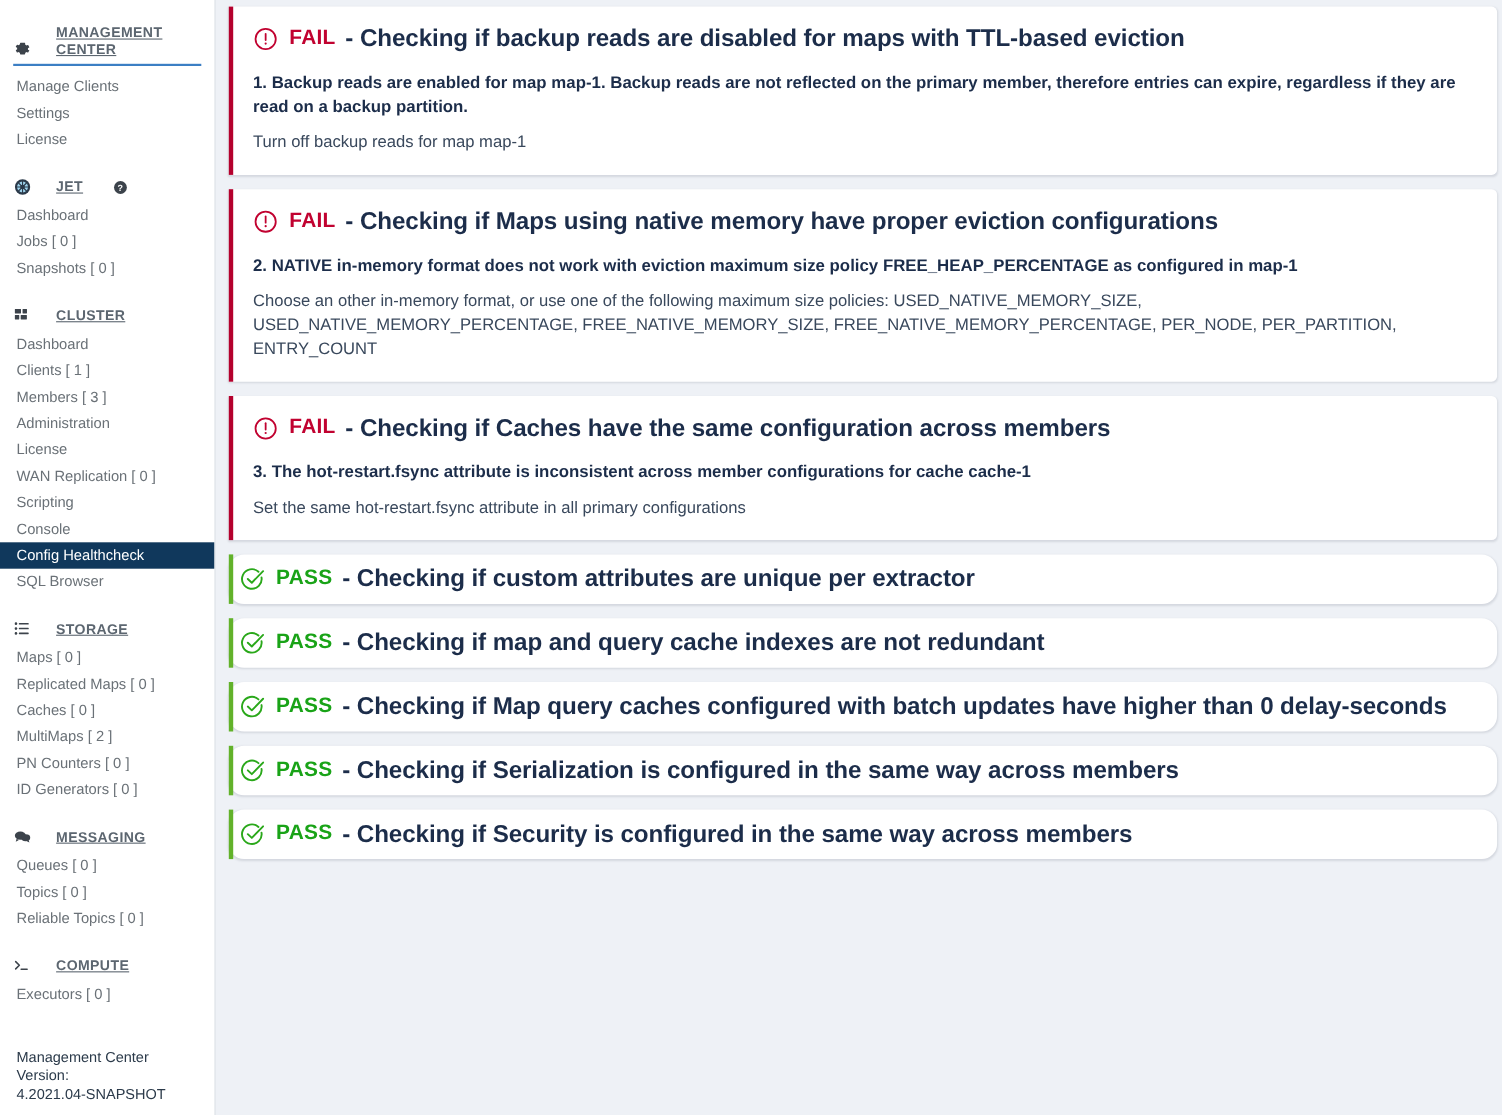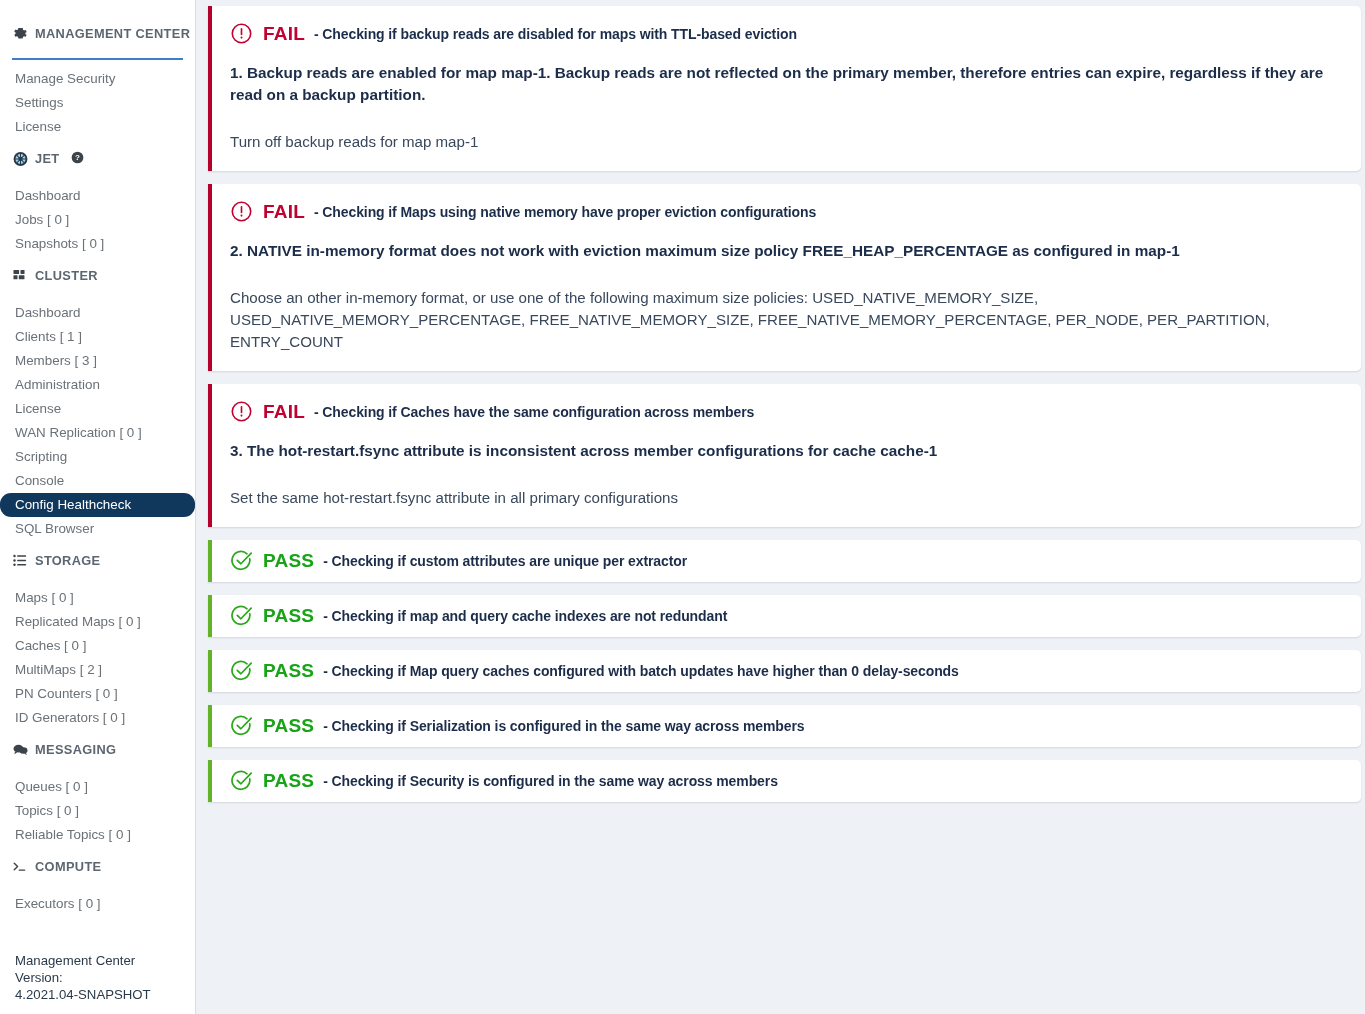--- a/index.html
+++ b/index.html
@@ -19,50 +19,50 @@
     height: 1014px;
     background: #ffffff;
     border-right: 1px solid #d7dde3;
     padding: 0;
     position: relative;
     overflow: hidden;
   }
   .side-section { margin-top: 0; }
   .side-head {
     display: flex;
-    align-items: flex-start;
-    gap: 7px;
+    align-items: flex-end;
+    gap: 23px;
     padding: 0 0 0 13px;
     height: 26px;
     font-size: 12.8px;
     font-weight: bold;
     letter-spacing: 0.35px;
     color: #5c6670;
     text-transform: uppercase;
+    text-decoration: underline;
   }
   .side-head .ico { display: inline-flex; align-items: center; justify-content: center; width: 15px; height: 15px; color: #3c434b; }
   .side-head-underline {
     height: 2px;
     background: #3c7fc4;
     margin: 6px 12px 0 12px;
   }
   .side-items { padding-top: 7px; }
   .side-item {
     display: block;
     font-size: 13.4px;
     color: #6a7177;
     line-height: 24px;
     padding: 0 8px 0 15px;
     white-space: nowrap;
     cursor: pointer;
   }
   .side-item.active {
     background: #10385c;
     color: #ffffff;
-    border-radius: 11px;
   }
   .side-gap { height: 12px; }
   .side-version {
     padding: 0 10px 0 15px;
     font-size: 13.2px;
     color: #2b3a4a;
     line-height: 17px;
     margin-top: 24px;
   }
   .side-support {
@@ -91,54 +91,54 @@
   }
   .card::before {
     content: "";
     position: absolute;
     left: 0; top: 0; bottom: 0;
     width: 4px;
     border-radius: 0;
   }
   .card.fail::before { background: #b4002d; }
   .card.pass::before { background: #62b22a; }
-  .card.pass { padding: 9px 20px 10px 22px; }
+  .card.pass { padding: 9px 20px 10px 10px; border-radius: 14px; }
 
   .card-head {
     display: flex;
     align-items: center;
     gap: 0;
   }
   .status-icon { flex: 0 0 auto; width: 23px; height: 23px; margin-right: 10px; display: inline-flex; }
   .status-word {
     font-size: 19px;
     font-weight: bold;
     letter-spacing: 0.2px;
   }
   .card.fail .status-word { color: #c10230; }
   .card.pass .status-word { color: #19a317; }
   .card-title {
-    font-size: 14px;
+    font-size: 22px;
     font-weight: bold;
     color: #1c2d4a;
     margin-left: 9px;
     letter-spacing: -0.1px;
   }
   .card-problem {
     font-size: 15.3px;
     font-weight: bold;
     color: #1c2d4a;
     line-height: 22px;
     margin-top: 17px;
   }
   .card-remedy {
     font-size: 15.1px;
     color: #39485c;
     line-height: 22px;
-    margin-top: 25px;
+    margin-top: 10px;
   }
   .card-detail {
     font-size: 15.1px;
     color: #39485c;
     line-height: 22px;
     margin-top: 8px;
     padding-left: 56px;
   }
   .card-detail div { white-space: nowrap; }
 </style>
@@ -154,21 +154,21 @@
           <span class="ico">
             <svg width="15" height="15" viewBox="0 0 16 16" fill="#3c434b">
               <path d="M8 5.4A2.6 2.6 0 1 0 8 10.6 2.6 2.6 0 0 0 8 5.4zm0 4.1a1.5 1.5 0 1 1 0-3 1.5 1.5 0 0 1 0 3z"></path>
               <path d="M14.3 9.3l-1.1-.6c.05-.23.08-.46.08-.7s-.03-.47-.08-.7l1.1-.6a.5.5 0 0 0 .2-.65l-.9-1.6a.5.5 0 0 0-.63-.22l-1.15.47a4.6 4.6 0 0 0-1.2-.7l-.16-1.22A.5.5 0 0 0 9.96 2H6.04a.5.5 0 0 0-.5.43l-.16 1.22c-.43.17-.83.4-1.2.7l-1.15-.47a.5.5 0 0 0-.62.22l-.9 1.6a.5.5 0 0 0 .19.65l1.1.6c-.05.23-.08.46-.08.7s.03.47.08.7l-1.1.6a.5.5 0 0 0-.19.65l.9 1.6c.13.23.4.32.62.22l1.15-.47c.37.3.77.53 1.2.7l.16 1.22c.04.25.25.43.5.43h3.92c.25 0 .46-.18.5-.43l.16-1.22c.43-.17.83-.4 1.2-.7l1.15.47c.23.1.5.01.63-.22l.9-1.6a.5.5 0 0 0-.2-.65z"></path>
             </svg>
           </span>
           <span>MANAGEMENT CENTER</span>
         </div>
         <div class="side-head-underline"></div>
         <div class="side-items">
-          <a class="side-item">Manage Security</a>
+          <a class="side-item">Manage Clients</a>
           <a class="side-item">Settings</a>
           <a class="side-item">License</a>
         </div>
         <div class="side-gap"></div>
       </div>
       <div class="side-section">
         <div class="side-head">
           <span class="ico">
             <svg width="16" height="16" viewBox="0 0 16 16">
               <circle cx="8" cy="8" r="7.4" fill="#2b3a4a"></circle>

